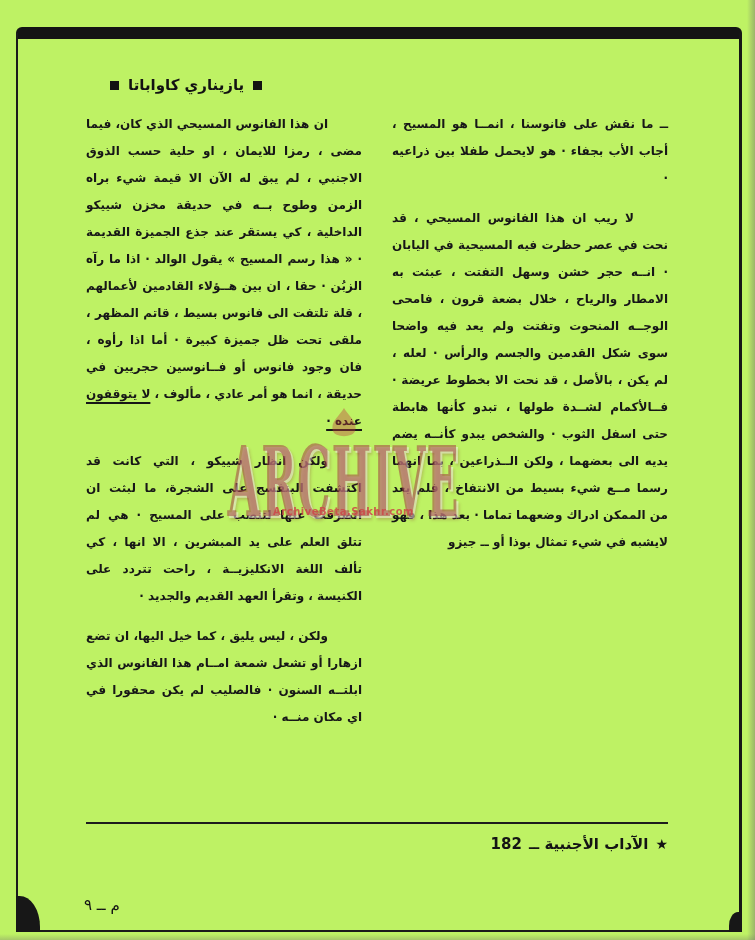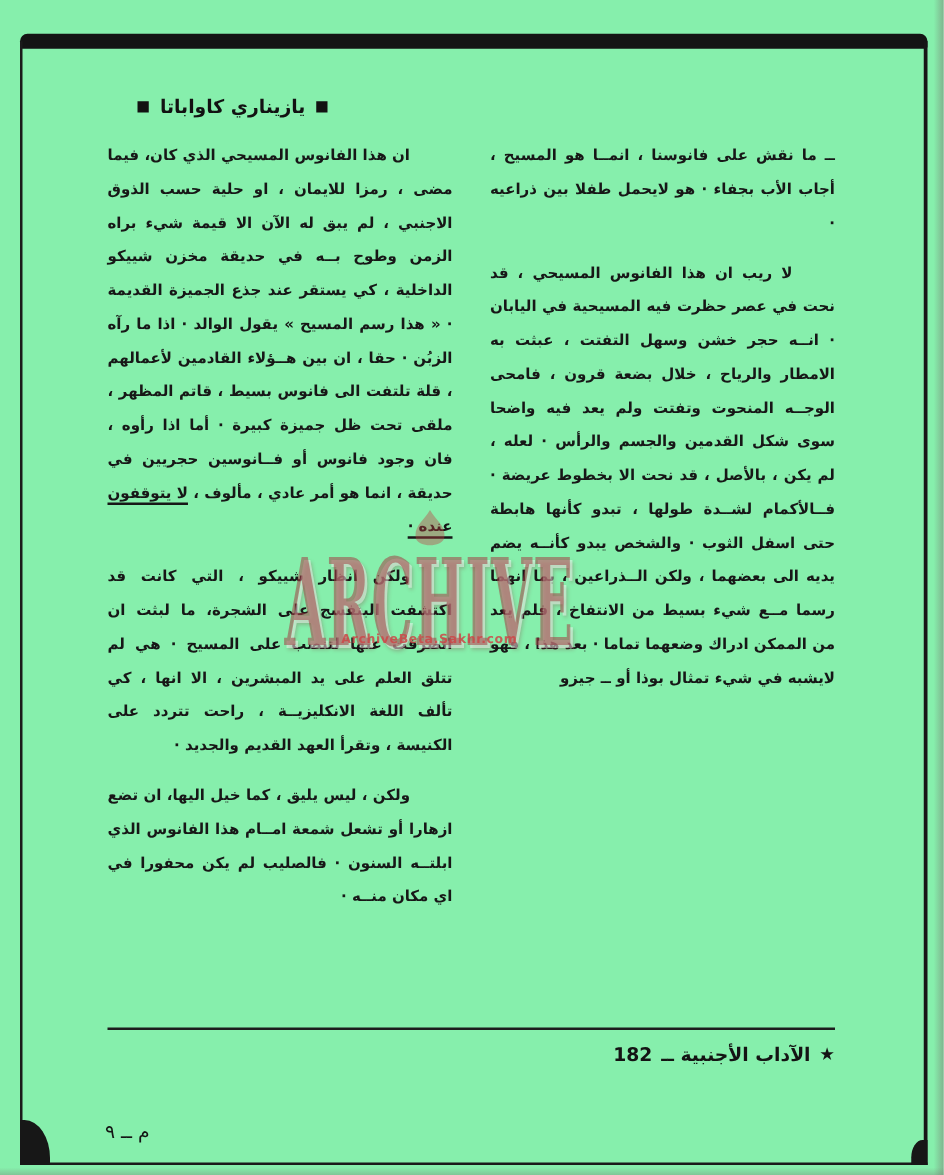--- a/index.html
+++ b/index.html
@@ -2,21 +2,21 @@
 <html lang="ar"><head>
 <meta charset="utf-8">
 <style>
   html, body { margin:0; padding:0; }
   body {
     width:755px; height:940px;
     background:#f4f4ef;
     position:relative; overflow:hidden;
     font-family:"DejaVu Sans", sans-serif;
   }
-  .sheet { position:absolute; inset:0; background:#86efac; }
+  .sheet { position:absolute; inset:0; background:#bef264; }
 
   
   .scan-shadow-right { position:absolute; right:0; top:0; bottom:0; width:8px;
     background:linear-gradient(to left, rgba(120,120,112,.5), rgba(255,255,255,0)); }
   .scan-shadow-bottom { position:absolute; left:0; right:0; bottom:0; height:6px;
     background:linear-gradient(to top, rgba(120,120,112,.35), rgba(255,255,255,0)); }
 
   
   .topbar { position:absolute; left:16px; right:13px; top:27px; height:12px;
     background:#141414; border-radius:6px 6px 2px 2px; }

